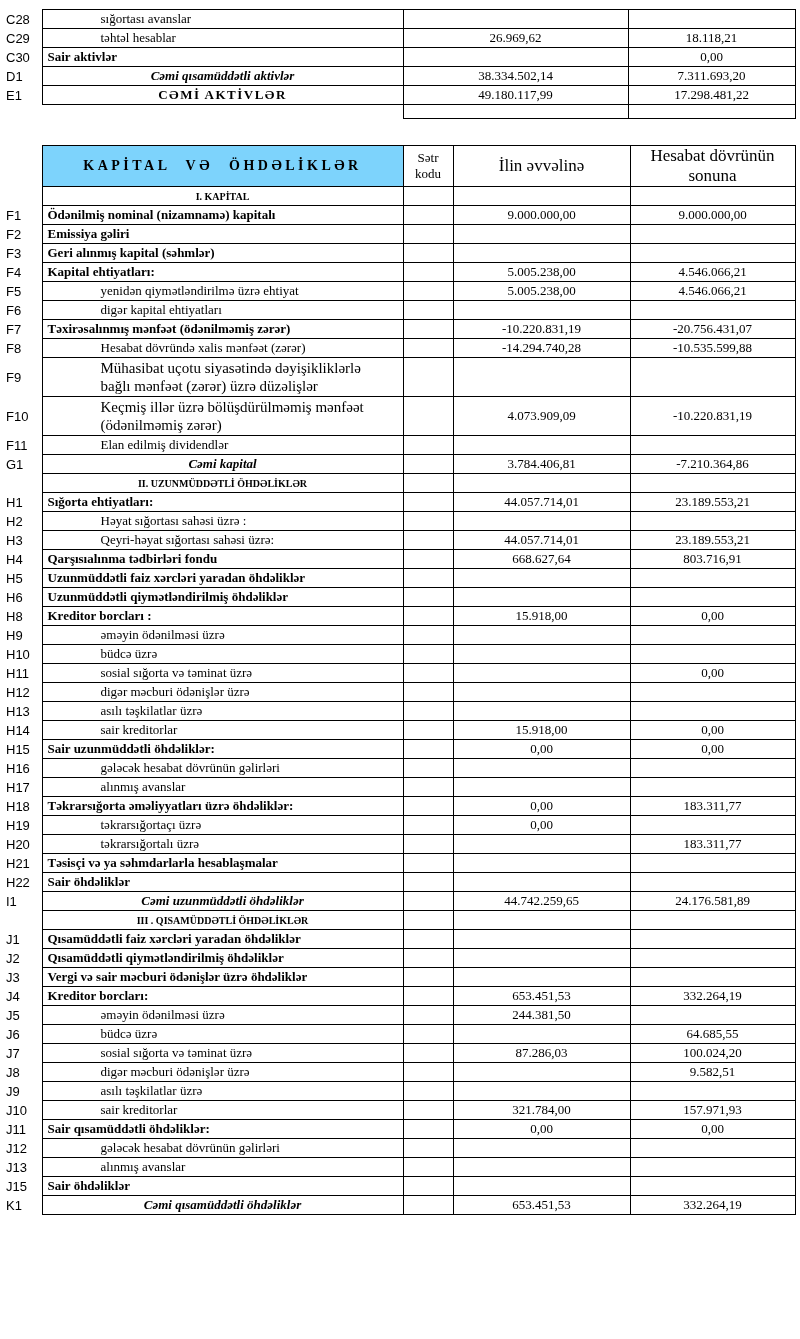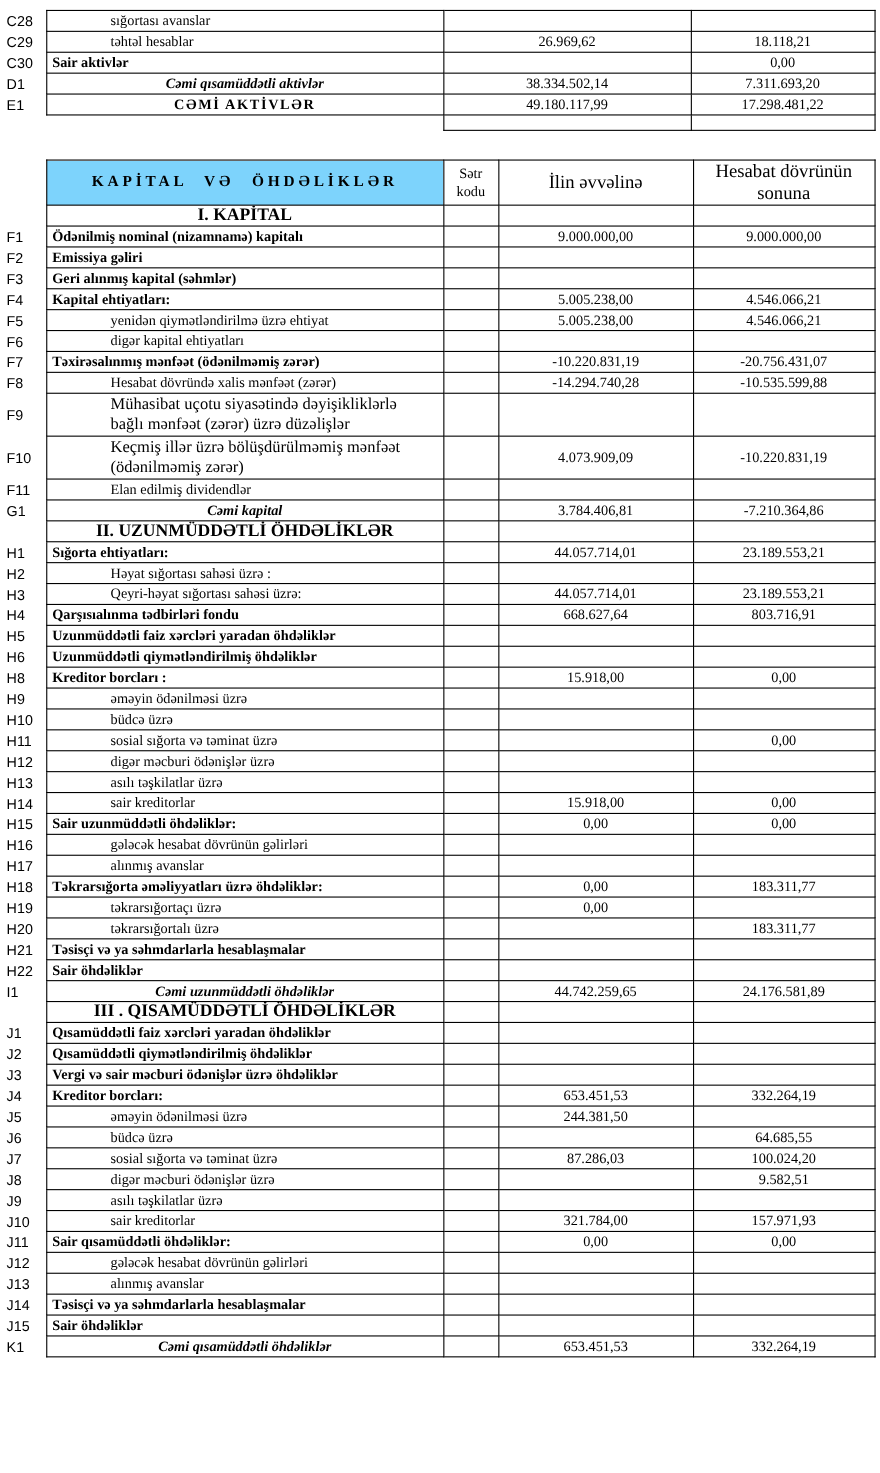--- a/index.html
+++ b/index.html
@@ -31,21 +31,21 @@
     text-align: left;
     padding-left: 1px;
     background: #fff;
   }
 
   
   .label { font-size: 13px; text-align: left; padding-left: 5px; white-space: nowrap; }
   .label.indent, .label.indent-tall { padding-left: 58px; font-weight: normal; }
   .label.indent-tall { white-space: normal; line-height: 1.22; padding-right: 10px; font-size: 15px; }
   .label.bold { font-weight: bold; margin-left: 40px; }
-  .label.section { font-weight: bold; text-align: center; padding-left: 0; font-size: 16px; }
+  .label.section { font-weight: bold; text-align: center; padding-left: 0; font-size: 10px; }
   .label.total { font-weight: bold; font-style: italic; text-align: center; padding-left: 0; }
   .label.grand { font-weight: bold; text-align: center; letter-spacing: 1.5px; padding-left: 0; }
   .label.partial { border: none !important; }
 
   
   .num { text-align: center; font-size: 13px; }
   .satr-cell { }
 
   tr.tall td { height: 39px; }
   tr.short td { height: 14px; }
@@ -477,27 +477,20 @@
           <td class="num"></td>
         </tr>
         <tr>
           <td class="code-cell">J13</td>
           <td class="label indent">alınmış avanslar</td>
           <td class="satr-cell"></td>
           <td class="num"></td>
           <td class="num"></td>
         </tr>
         <tr>
-          <td class="code-cell">J14</td>
-          <td class="label bold">Təsisçi və ya səhmdarlarla hesablaşmalar</td>
-          <td class="satr-cell"></td>
-          <td class="num"></td>
-          <td class="num"></td>
-        </tr>
-        <tr>
           <td class="code-cell">J15</td>
           <td class="label bold">Sair öhdəliklər</td>
           <td class="satr-cell"></td>
           <td class="num"></td>
           <td class="num"></td>
         </tr>
         <tr>
           <td class="code-cell">K1</td>
           <td class="label total">Cəmi qısamüddətli öhdəliklər</td>
           <td class="satr-cell"></td>

